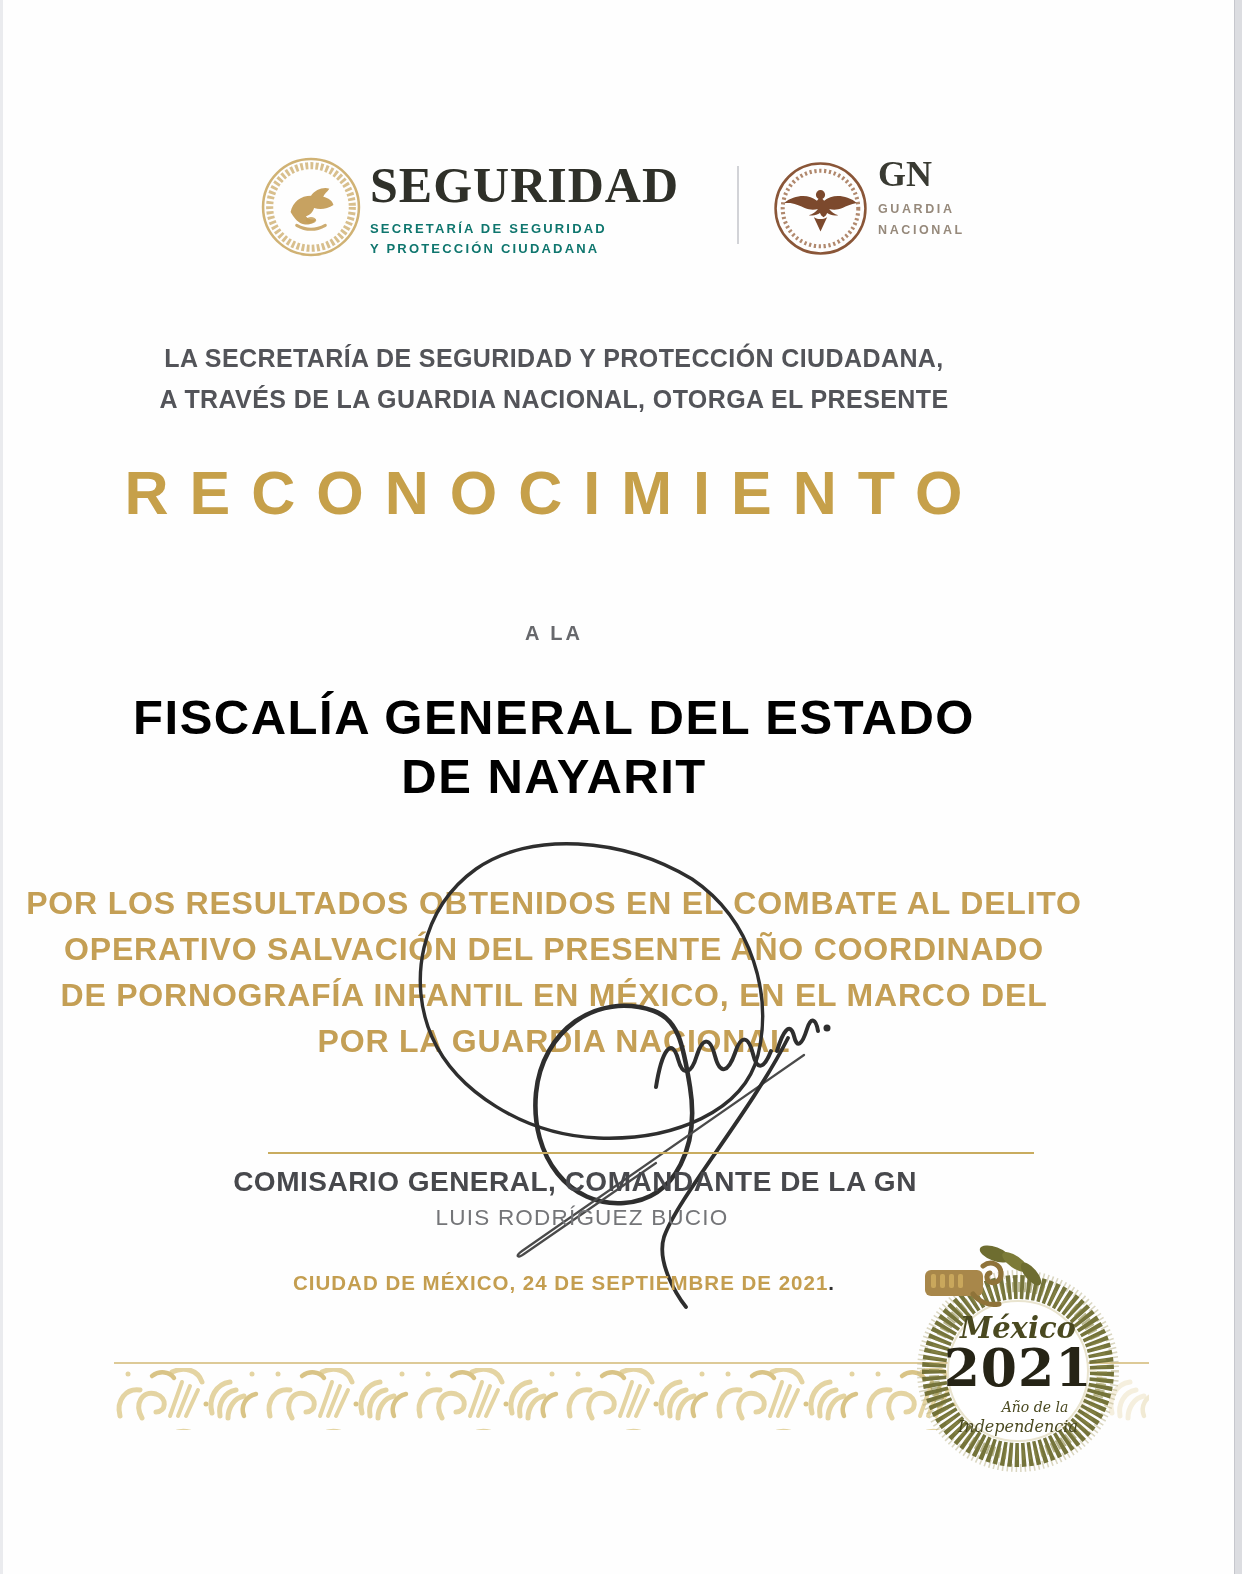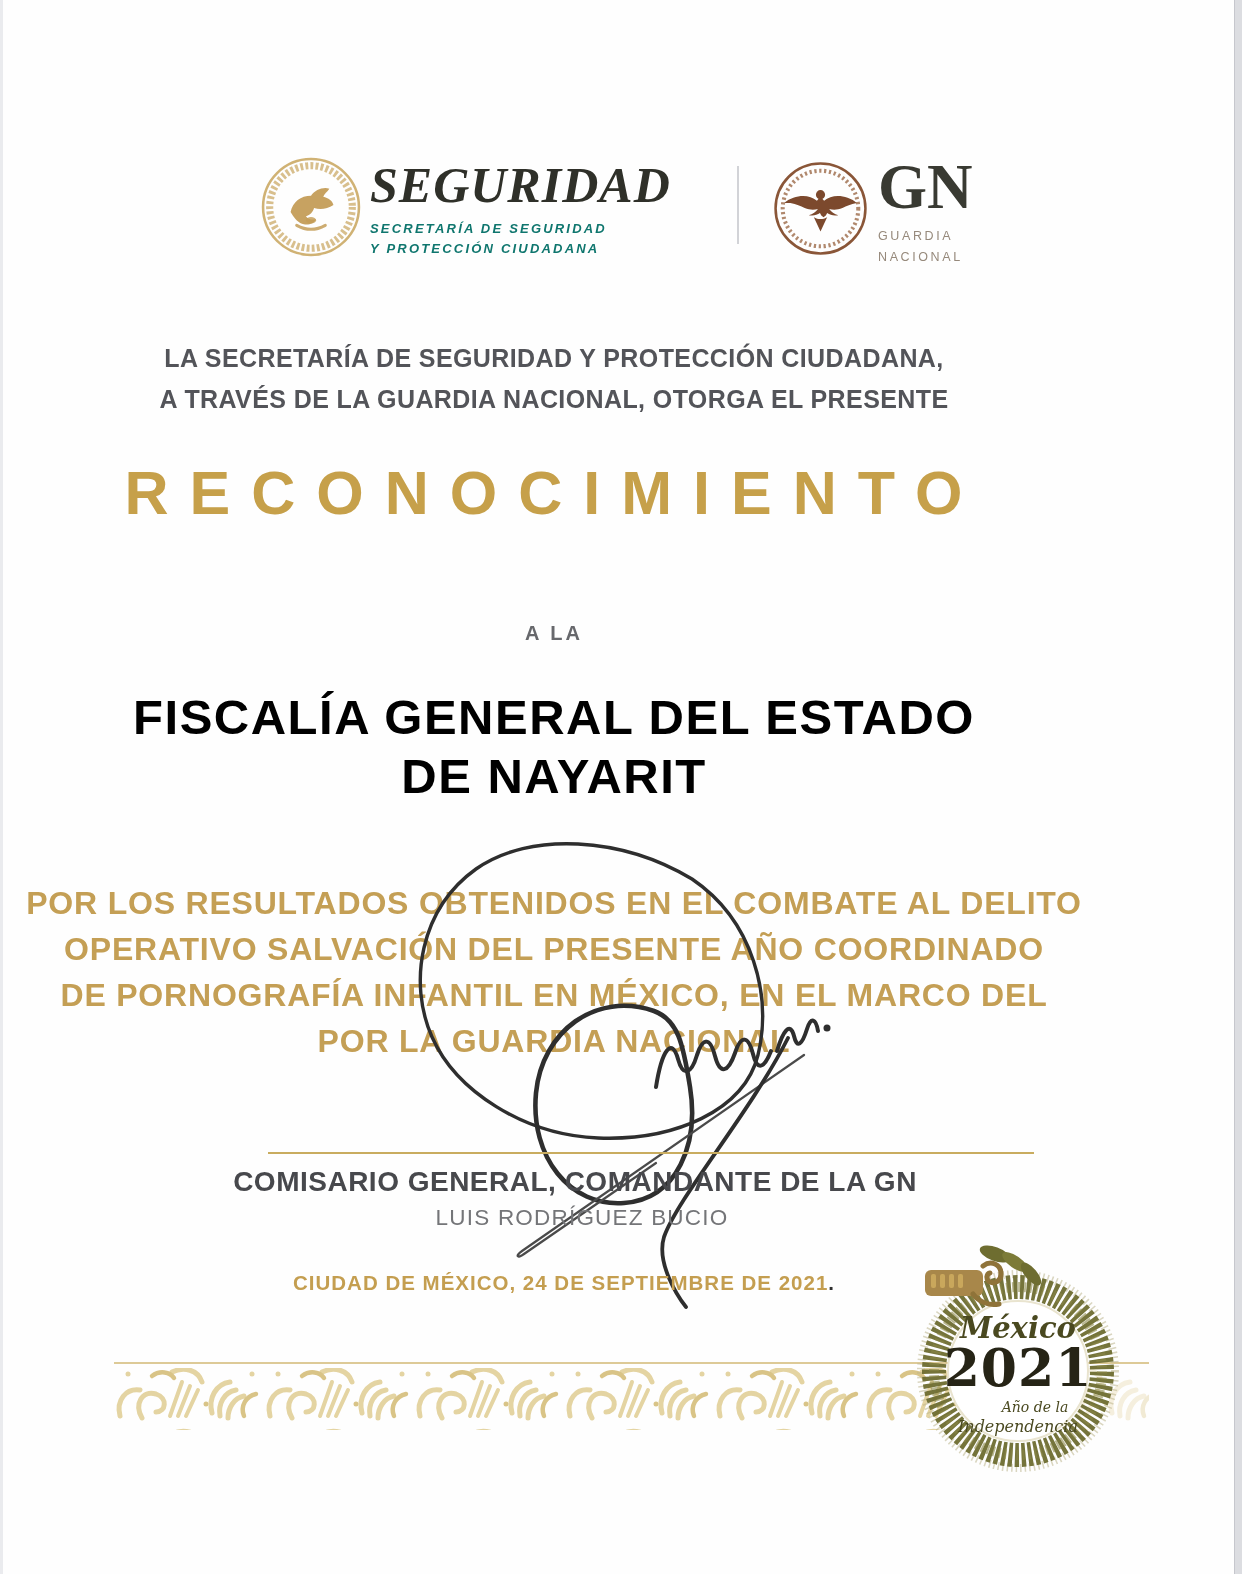--- a/index.html
+++ b/index.html
@@ -6,27 +6,27 @@
   .page{
     position:relative;width:1242px;height:1574px;overflow:hidden;
     background:#fefefe;font-family:"Liberation Sans",sans-serif;
   }
   .edge-right{position:absolute;top:0;right:0;bottom:0;width:7px;background:#dcdde1;border-left:1px solid #c6c7cd;}
   .edge-left{position:absolute;top:0;left:0;bottom:0;width:3px;background:#eaebee;}
   .abs{position:absolute;left:0;width:1108px;text-align:center;}
 
   
   .hdr-seal{position:absolute;}
-  .seg-block{position:absolute;left:370px;top:160px;text-align:left;font-style:italic;}
+  .seg-block{position:absolute;left:370px;top:160px;text-align:left;}
   .seg-title{font-family:"Liberation Serif",serif;font-weight:700;font-size:50px;color:#2f3029;letter-spacing:1px;line-height:1;}
   .seg-sub{margin-top:9px;font-size:13px;font-weight:700;color:#0f766e;letter-spacing:2.2px;line-height:1.55;}
   .hdr-divider{position:absolute;left:737px;top:166px;width:2px;height:78px;background:#d2d3d7;}
   .gn-block{position:absolute;left:878px;top:156px;text-align:left;}
-  .gn-title{font-family:"Liberation Serif",serif;font-weight:700;font-size:63px;color:#393a32;line-height:1;}
-  .gn-sub{margin-top:7px;font-size:12.5px;font-weight:400;color:#96897b;letter-spacing:2.6px;line-height:1.7;}
+  .gn-title{font-family:"Liberation Serif",serif;font-weight:700;font-size:36px;color:#393a32;line-height:1;}
+  .gn-sub{margin-top:7px;font-size:12.5px;font-weight:700;color:#96897b;letter-spacing:2.6px;line-height:1.7;}
 
   .intro{top:338px;font-size:25px;font-weight:700;color:#535459;line-height:1.62;letter-spacing:0.4px;}
   .award-title{top:458px;font-size:61px;font-weight:700;color:#c6a04a;letter-spacing:21px;}
   .a-la{top:622px;font-size:20px;font-weight:700;color:#67686c;letter-spacing:3px;}
   .recipient{top:688px;font-size:49px;font-weight:700;color:#000000;line-height:1.2;letter-spacing:1.5px;}
   .reason{top:880px;font-size:32px;font-weight:700;color:#c49f55;line-height:1.44;letter-spacing:0.8px;}
 
   .gold-line{position:absolute;left:268px;top:1152px;width:766px;height:2px;background:#c9ac5f;}
   .signer-title{top:1166px;left:21px;font-size:28px;font-weight:700;color:#47484c;letter-spacing:0.5px;}
   .signer-name{top:1205px;font-size:22.5px;font-weight:400;color:#747578;letter-spacing:1.2px;padding-left:28px;}

